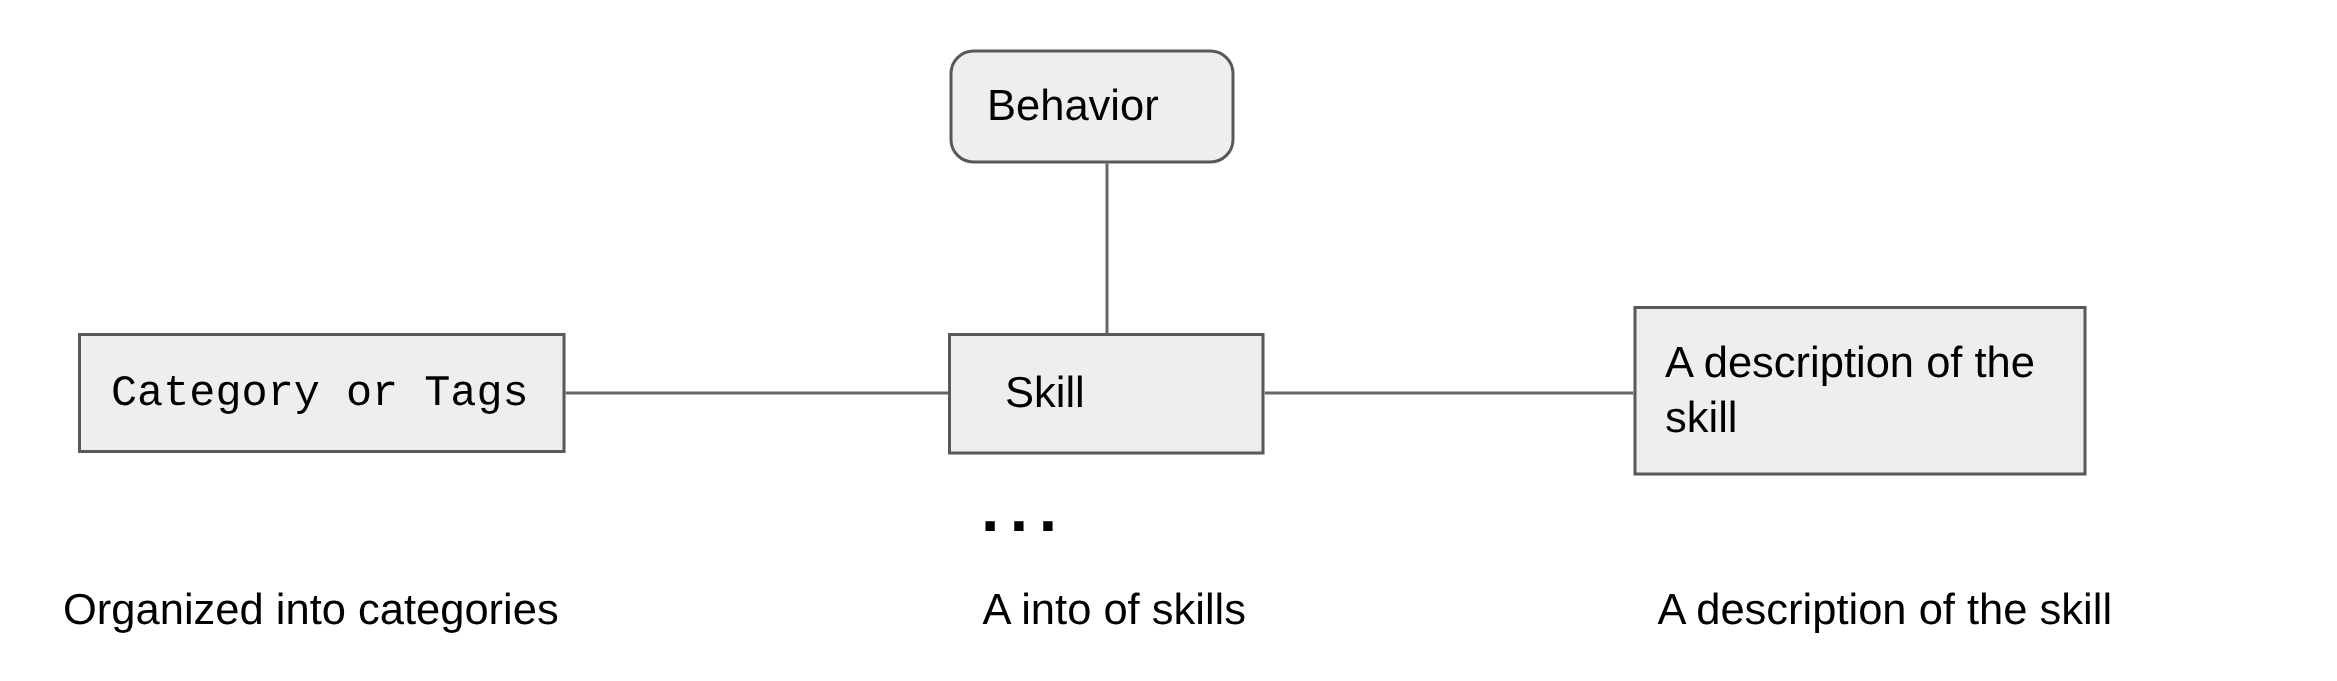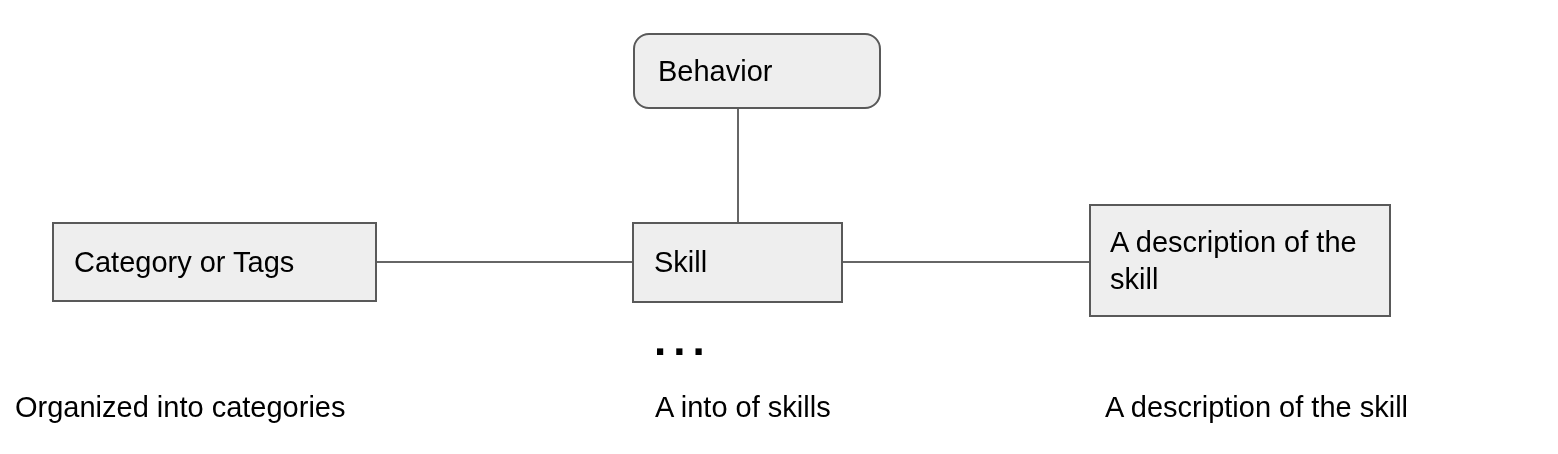--- a/index.html
+++ b/index.html
@@ -22,33 +22,34 @@
     background: #eeeeee;
     border: 2px solid #595959;
     display: flex;
     align-items: center;
     font-size: 29px;
     line-height: 37px;
     color: #000000;
   }
   .node-behavior {
     left: 633px; top: 33px;
-    width: 248px; height: 76px;
+    width: 190px; height: 76px;
     border-radius: 16px;
     padding-left: 23px;
   }
   .node-category {
     left: 52px; top: 222px;
     width: 325px; height: 80px;
     padding-left: 20px;
+    font-family: Liberation Mono, monospace;
   }
   .node-skill {
     left: 632px; top: 222px;
     width: 211px; height: 81px;
-    padding-left: 20px;
+    padding-left: 36px;
   }
   .node-description {
     left: 1089px; top: 204px;
     width: 302px; height: 113px;
     padding-left: 19px;
     padding-right: 10px;
   }
   .connector {
     position: absolute;
     background: #666666;
@@ -75,21 +76,21 @@
     color: #000000;
   }
   .caption {
     position: absolute;
     top: 390px;
     font-size: 29px;
     line-height: 34px;
     color: #000000;
     white-space: nowrap;
   }
-  .caption-left   { left: 15px; }
+  .caption-left   { left: 42px; }
   .caption-center { left: 655px; }
   .caption-right  { left: 1105px; }
 </style>
 </head>
 <body>
 
 <div class="canvas">
 
   <div class="connector conn-v"></div>
   <div class="connector conn-left"></div>

